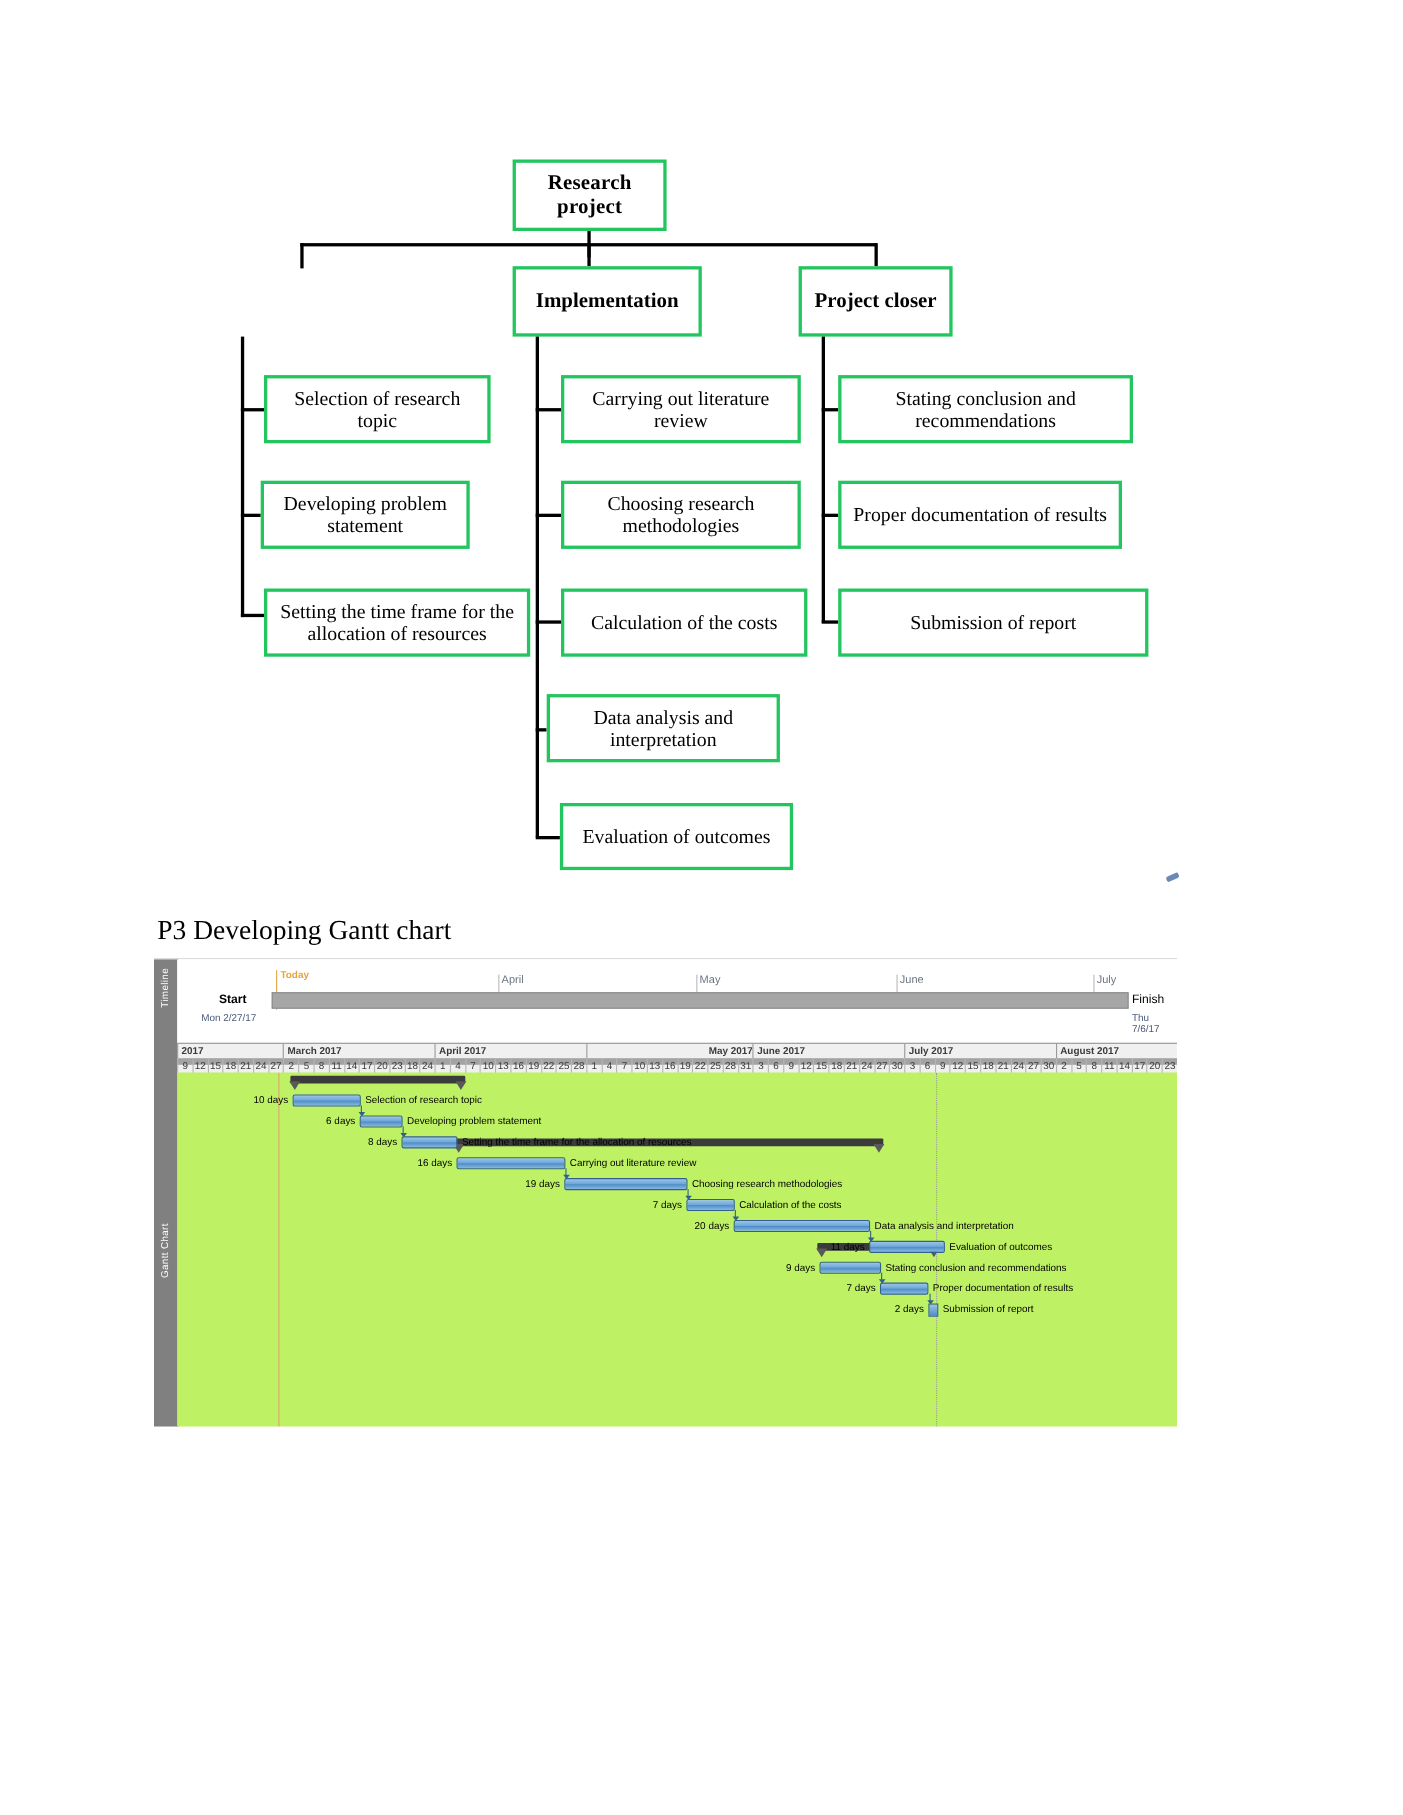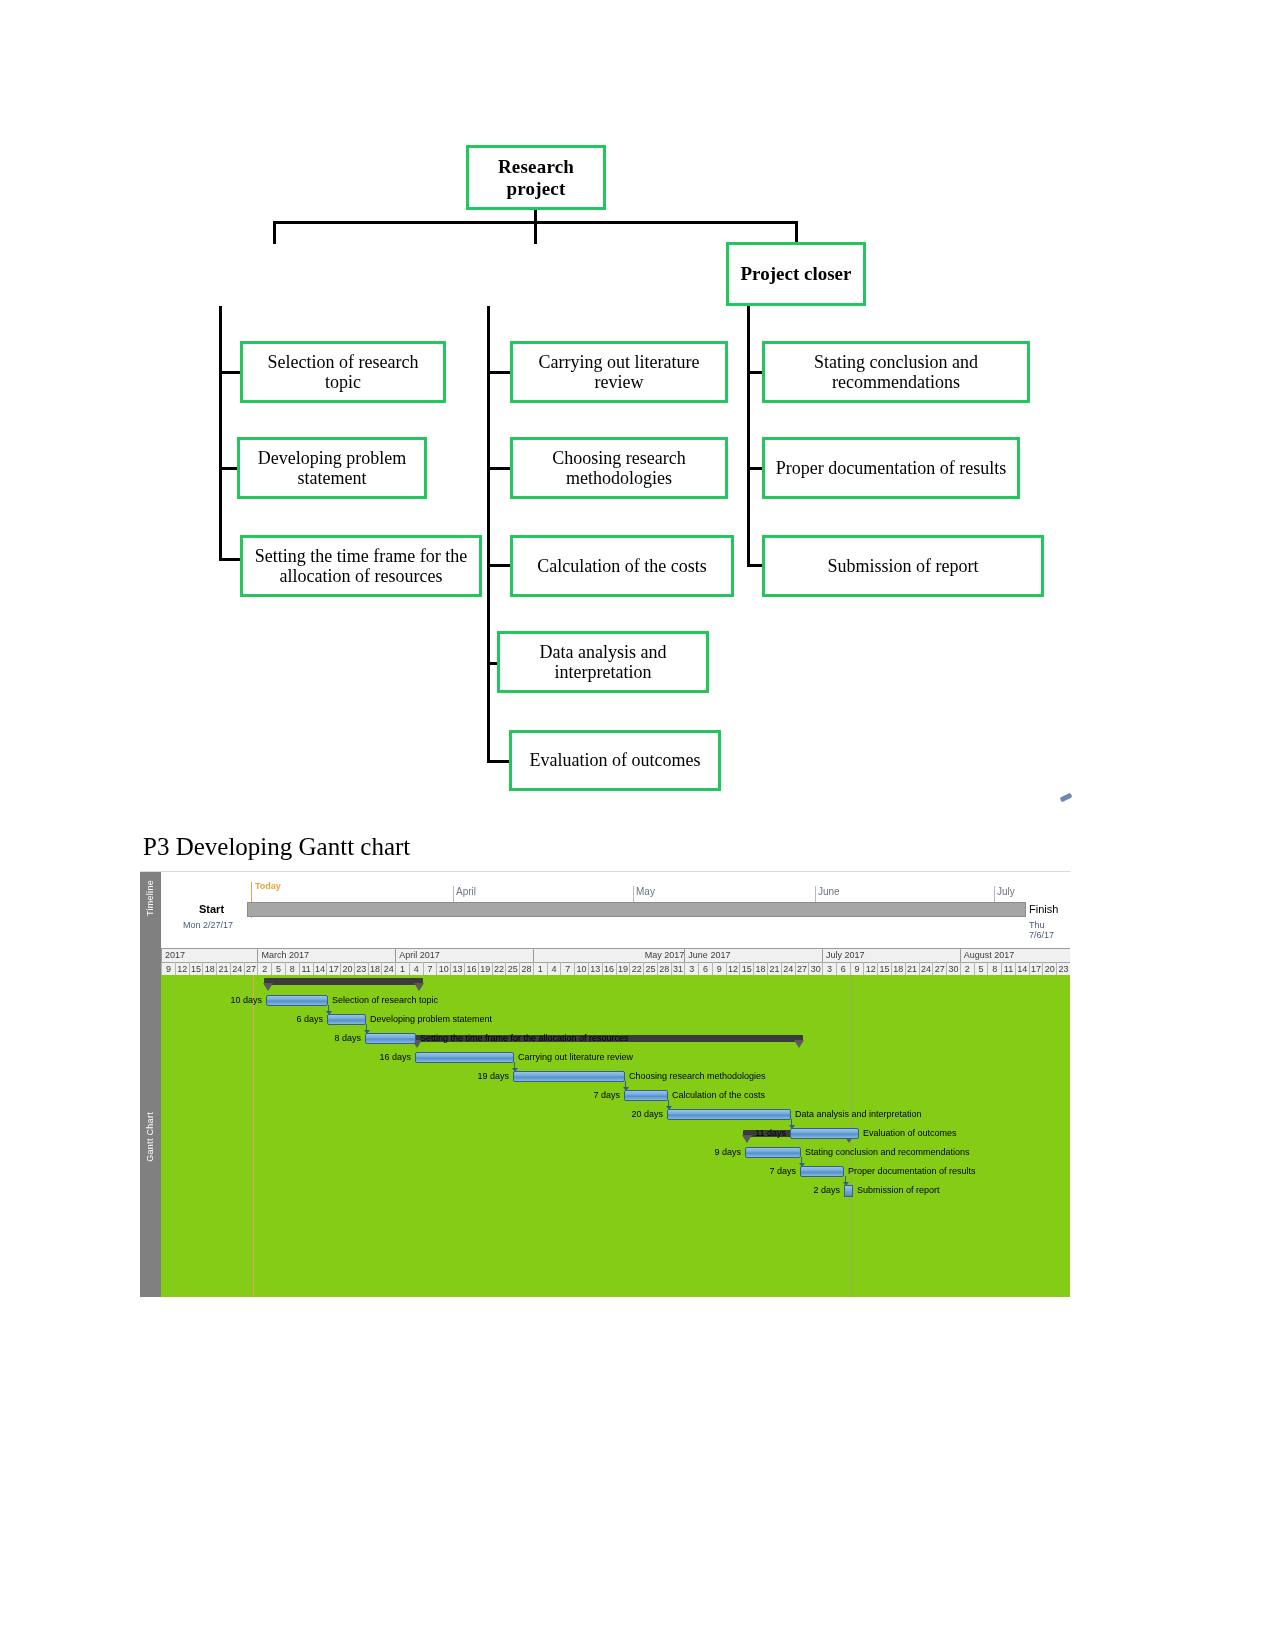--- a/index.html
+++ b/index.html
@@ -60,30 +60,30 @@
   .tl-today{position:absolute;left:90px;top:10px;width:1px;height:36px;background:#e8a33d;}
   .tl-today-lbl{position:absolute;left:94px;top:9px;font-size:9px;color:#e8a33d;font-weight:bold;}
   .tl-start{position:absolute;right:auto;left:38px;top:31px;font-size:11px;color:#000;font-weight:bold;}
   .tl-startdate{position:absolute;left:22px;top:48px;font-size:9px;color:#4a5a78;}
   .tl-finish{position:absolute;left:868px;top:31px;font-size:11px;color:#000;}
   .tl-finishdate{position:absolute;left:868px;top:48px;font-size:9px;color:#4a5a78;}
 
   
   .g-head{position:absolute;left:21px;top:76px;right:0;height:27px;
           background:#f0f0f0;border-top:1px solid #9a9a9a;border-bottom:1px solid #9a9a9a;}
-  .g-mrow{position:absolute;left:0;top:0;height:13px;width:100%;border-bottom:1px solid #a3a3a3;}
+  .g-mrow{position:absolute;left:0;top:0;height:13px;width:100%;border-bottom:6px solid #a3a3a3;font-weight:bold;}
   .g-m{position:absolute;top:0;height:13px;font-size:9px;color:#3b3b3b;
        padding-left:3px;box-sizing:border-box;border-left:1px solid #9a9a9a;line-height:13px;
        white-space:nowrap;overflow:hidden;}
   .g-drow{position:absolute;left:0;top:13px;height:14px;width:100%;}
   .g-d{position:absolute;top:0;height:14px;font-size:9px;color:#3b3b3b;line-height:14px;
        text-align:center;border-left:1px solid #b5b5b5;box-sizing:border-box;}
 
   
-  .g-body{position:absolute;left:21px;top:103px;right:0;bottom:0;background:#84cc16;overflow:hidden;}
+  .g-body{position:absolute;left:21px;top:103px;right:0;bottom:0;background:#bef264;overflow:hidden;}
   .today-line{position:absolute;top:0;bottom:0;width:1px;background:#d9a86a;}
   .status-line{position:absolute;top:0;bottom:0;width:0;border-left:1px dotted #9a9a9a;}
 
   .summary{position:absolute;height:7px;background:#3b3b3b;border-radius:1px;}
   .summary:before,.summary:after{
     content:"";position:absolute;top:5px;width:0;height:0;
     border-left:5px solid transparent;border-right:5px solid transparent;
     border-top:8px solid #595959;
   }
   .summary:before{left:-1px;}
@@ -116,20 +116,23 @@
   <div class="node root" style="left:466px;top:145px;width:140px;height:65px;">
     <span>Research project</span>
   </div>
 
   <div class="ln v" style="left:534px;top:210px;height:24px;"></div>
   <div class="ln h" style="left:273px;top:221px;width:524px;"></div>
   <div class="ln v" style="left:273px;top:221px;height:23px;"></div>
   <div class="ln v" style="left:534px;top:221px;height:23px;"></div>
   <div class="ln v" style="left:795px;top:221px;height:23px;"></div>
 
+  <div class="node lvl2" style="left:466px;top:242px;width:172px;height:64px;">
+    <span>Implementation</span>
+  </div>
   <div class="node lvl2" style="left:726px;top:242px;width:140px;height:64px;">
     <span>Project closer</span>
   </div>
 
   <div class="ln v" style="left:219px;top:306px;height:255px;"></div>
   <div class="ln h" style="left:219px;top:371px;width:22px;"></div>
   <div class="ln h" style="left:219px;top:467px;width:22px;"></div>
   <div class="ln h" style="left:219px;top:558px;width:22px;"></div>
 
   <div class="node leaf" style="left:240px;top:341px;width:206px;height:62px;">

